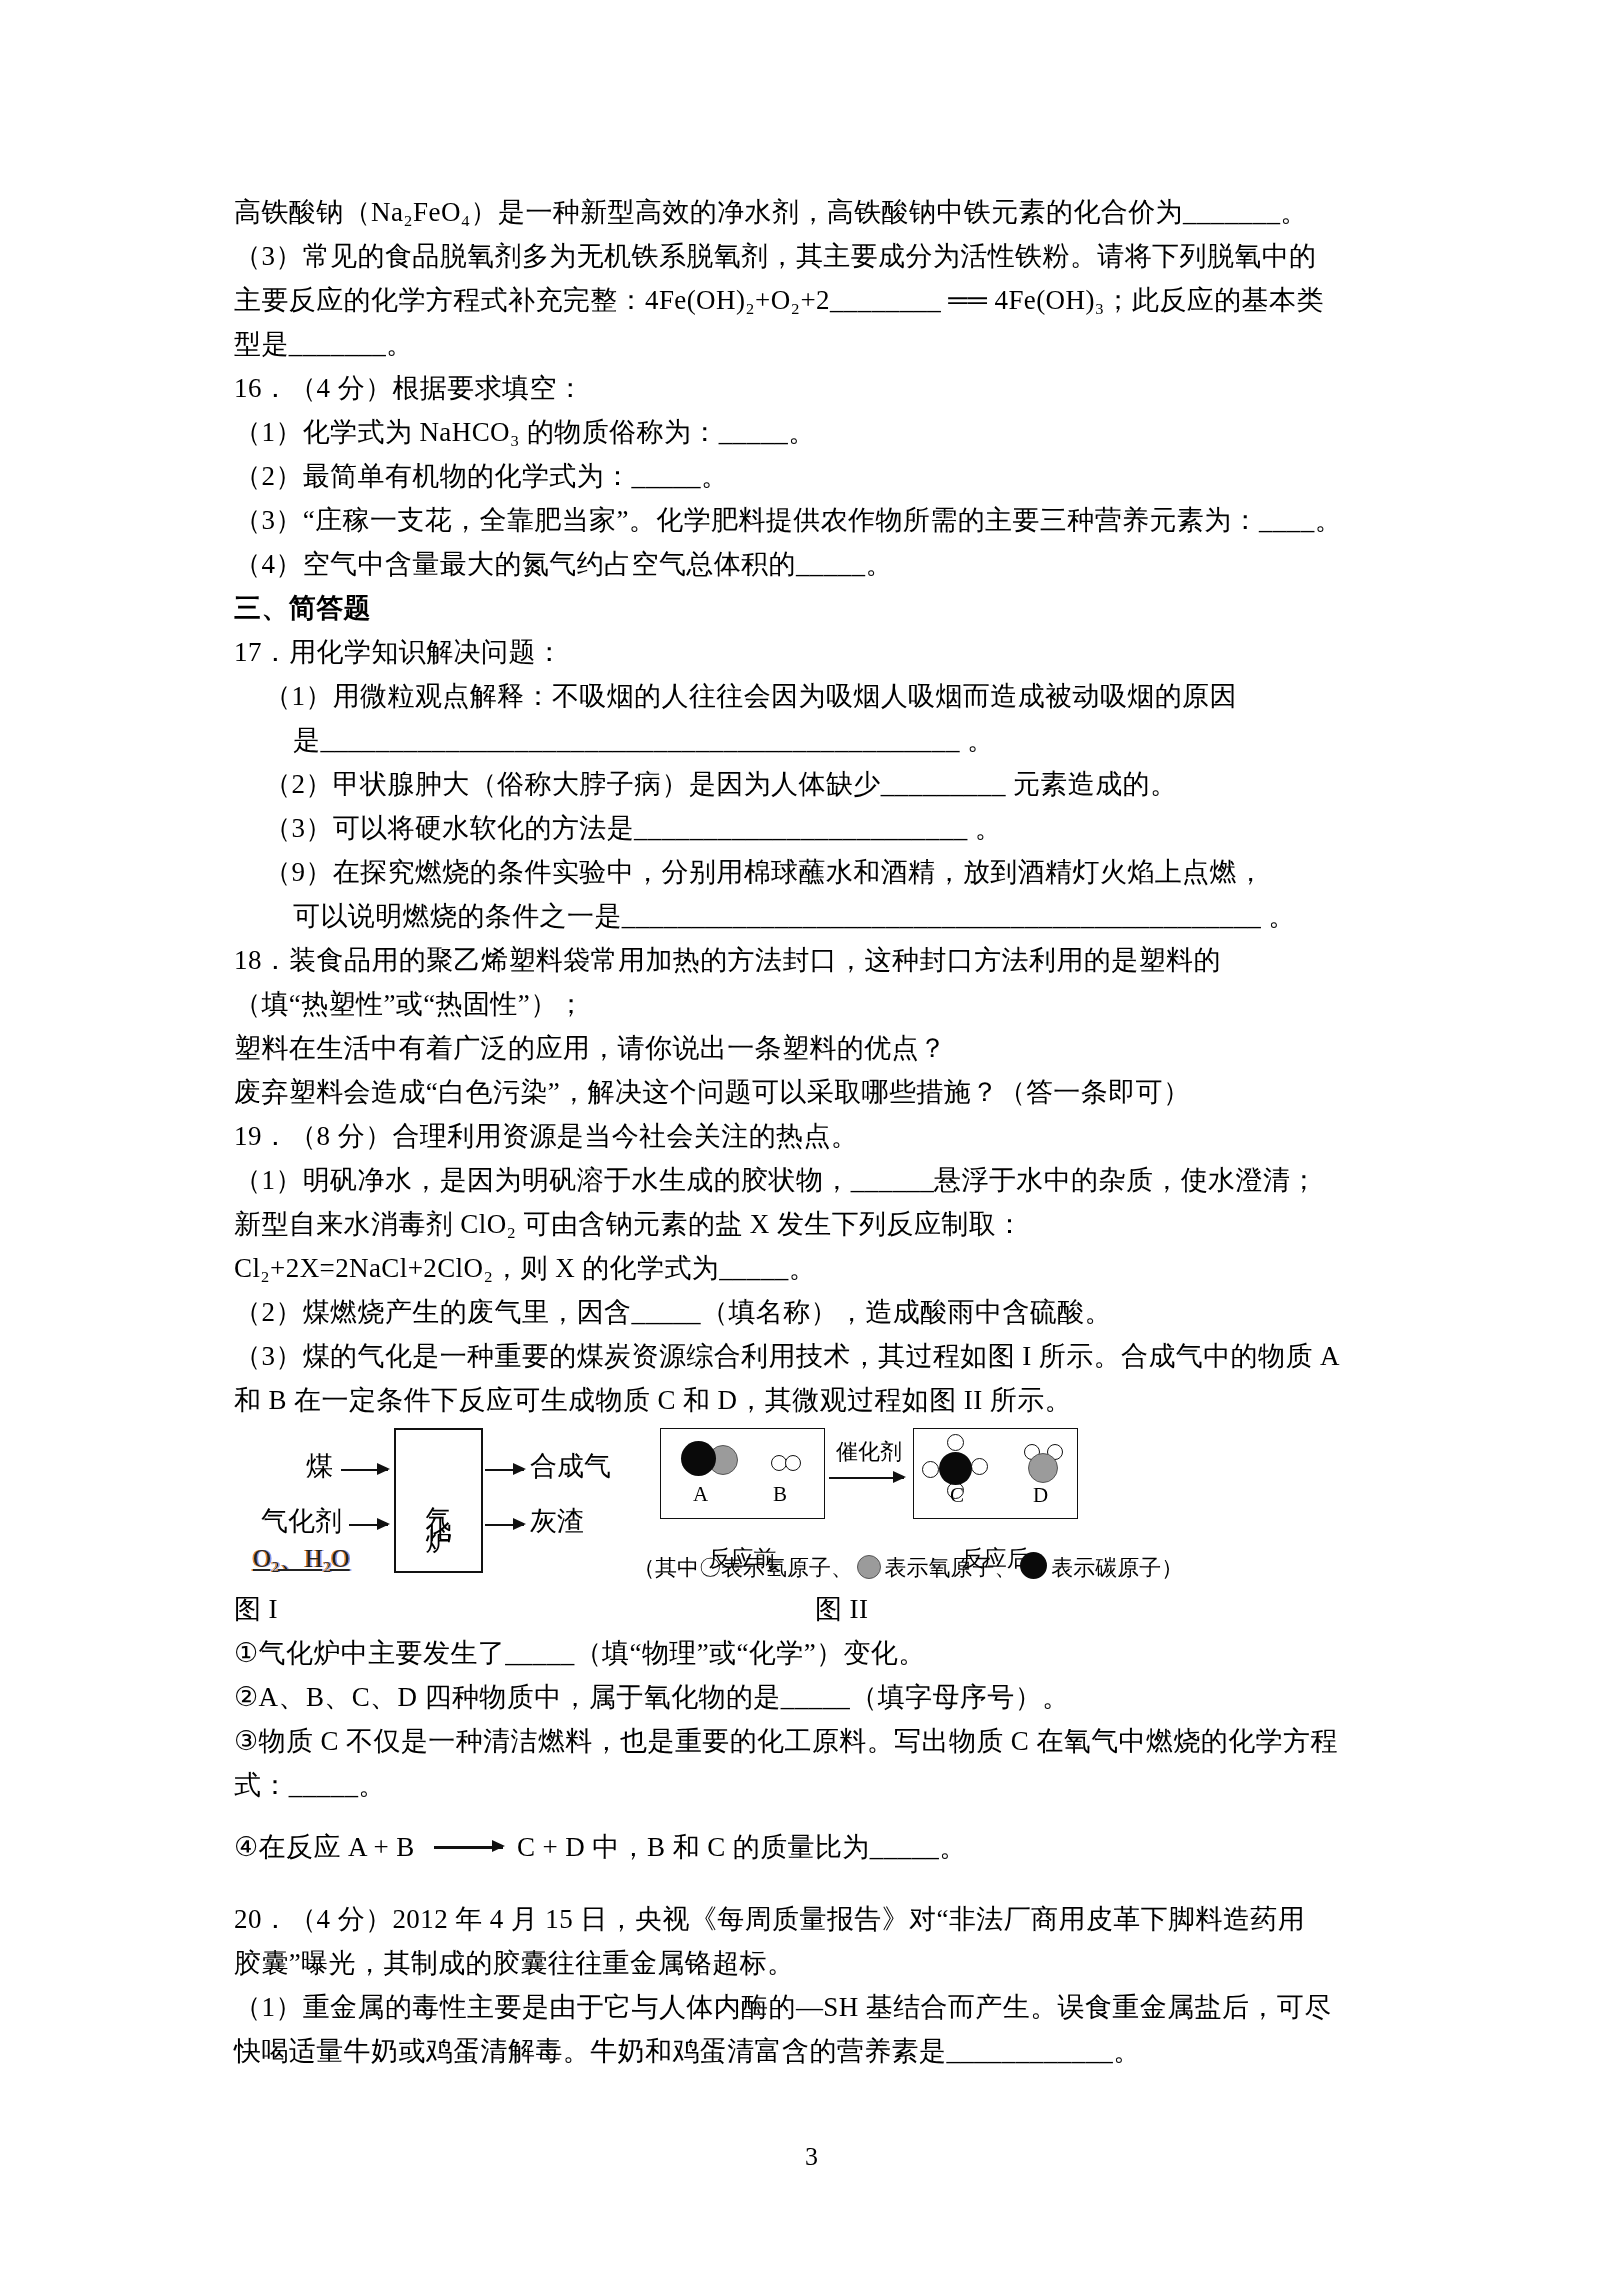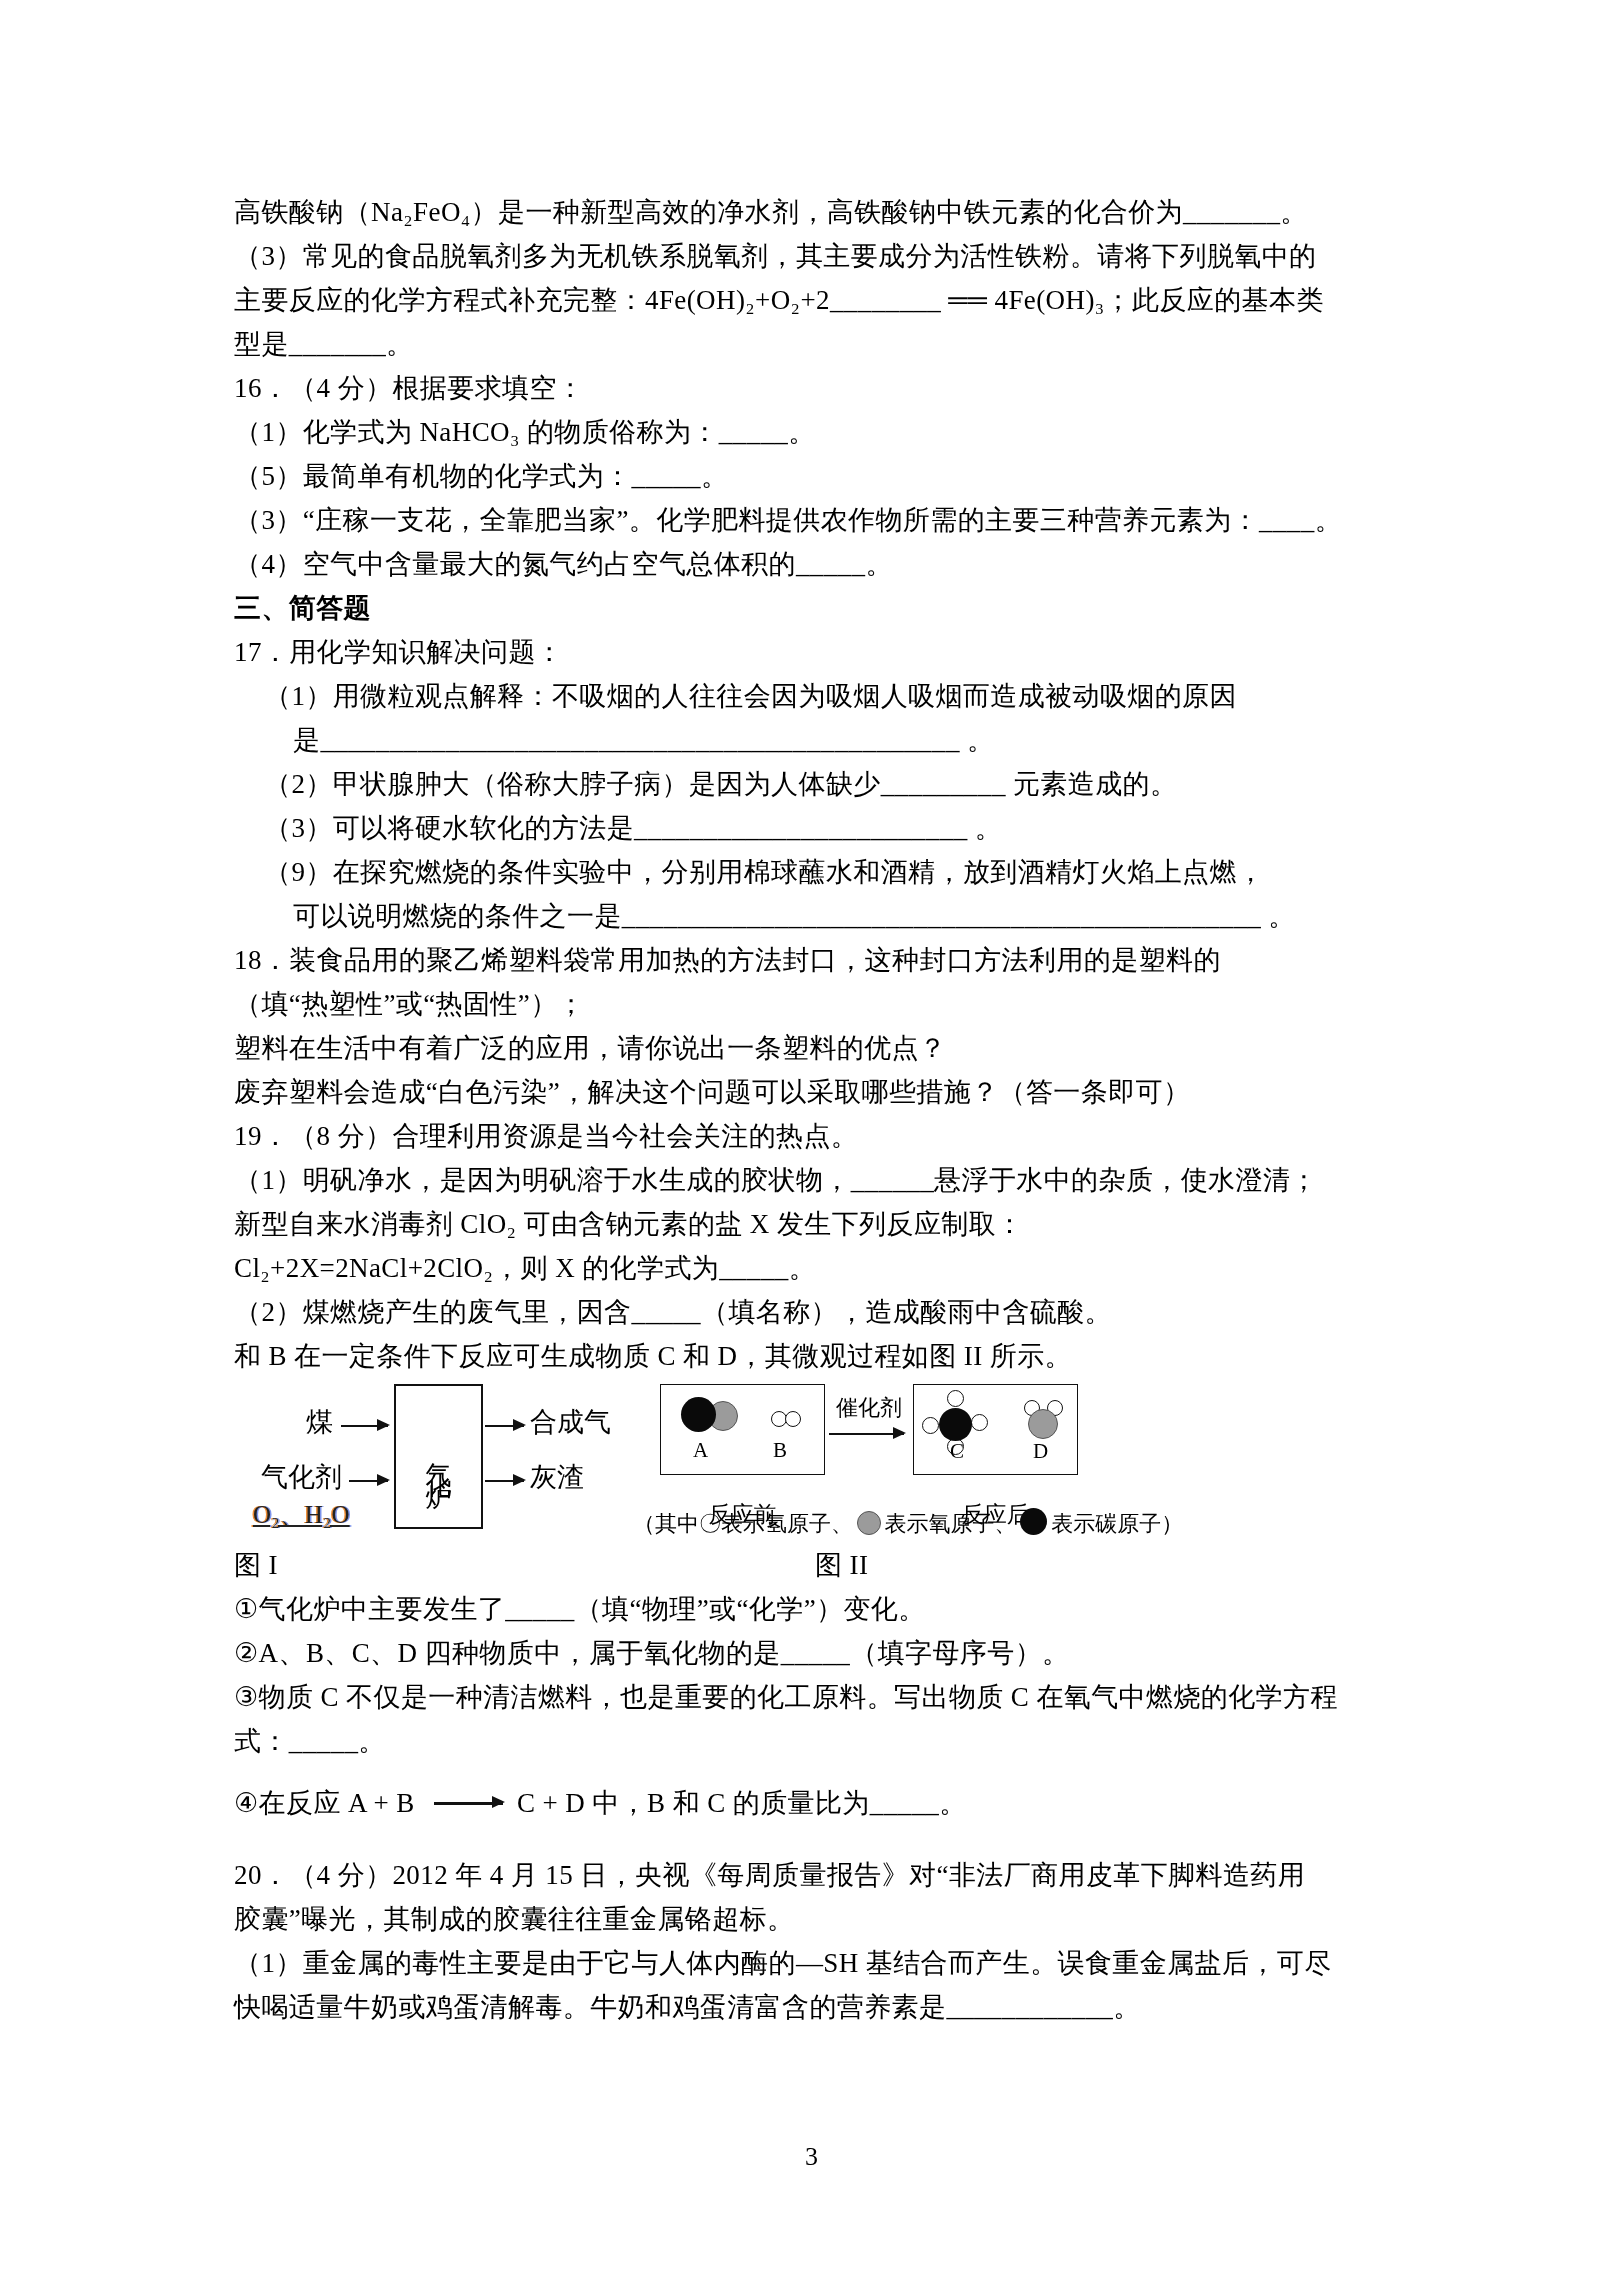--- a/index.html
+++ b/index.html
@@ -86,21 +86,21 @@
 <body>
 
 <div class="page">
 
   <p class="line">高铁酸钠（Na₂FeO₄）是一种新型高效的净水剂，高铁酸钠中铁元素的化合价为_______。</p>
   <p class="line">（3）常见的食品脱氧剂多为无机铁系脱氧剂，其主要成分为活性铁粉。请将下列脱氧中的</p>
   <p class="line">主要反应的化学方程式补充完整：4Fe(OH)₂+O₂+2________ ══ 4Fe(OH)₃；此反应的基本类</p>
   <p class="line">型是_______。</p>
   <p class="line">16．（4 分）根据要求填空：</p>
   <p class="line">（1）化学式为 NaHCO₃ 的物质俗称为：_____。</p>
-  <p class="line">（5）最简单有机物的化学式为：_____。</p>
+  <p class="line">（2）最简单有机物的化学式为：_____。</p>
   <p class="line">（3）“庄稼一支花，全靠肥当家”。化学肥料提供农作物所需的主要三种营养元素为：____。</p>
   <p class="line">（4）空气中含量最大的氮气约占空气总体积的_____。</p>
 
   <p class="line bold">三、简答题</p>
 
   <p class="line">17．用化学知识解决问题：</p>
   <p class="line ind1">（1）用微粒观点解释：不吸烟的人往往会因为吸烟人吸烟而造成被动吸烟的原因</p>
   <p class="line ind2">是______________________________________________ 。</p>
   <p class="line ind1">（2）甲状腺肿大（俗称大脖子病）是因为人体缺少_________ 元素造成的。</p>
   <p class="line ind1">（3）可以将硬水软化的方法是________________________ 。</p>
@@ -108,20 +108,21 @@
   <p class="line ind2">可以说明燃烧的条件之一是______________________________________________ 。</p>
   <p class="line">18．装食品用的聚乙烯塑料袋常用加热的方法封口，这种封口方法利用的是塑料的</p>
   <p class="line">（填“热塑性”或“热固性”）；</p>
   <p class="line">塑料在生活中有着广泛的应用，请你说出一条塑料的优点？</p>
   <p class="line">废弃塑料会造成“白色污染”，解决这个问题可以采取哪些措施？（答一条即可）</p>
   <p class="line">19．（8 分）合理利用资源是当今社会关注的热点。</p>
   <p class="line">（1）明矾净水，是因为明矾溶于水生成的胶状物，______悬浮于水中的杂质，使水澄清；</p>
   <p class="line">新型自来水消毒剂 ClO₂ 可由含钠元素的盐 X 发生下列反应制取：</p>
   <p class="line">Cl₂+2X=2NaCl+2ClO₂，则 X 的化学式为_____。</p>
   <p class="line">（2）煤燃烧产生的废气里，因含_____（填名称），造成酸雨中含硫酸。</p>
+  <p class="line">（3）煤的气化是一种重要的煤炭资源综合利用技术，其过程如图 I 所示。合成气中的物质 A</p>
   <p class="line">和 B 在一定条件下反应可生成物质 C 和 D，其微观过程如图 II 所示。</p>
 
   <div class="figure-wrap">
 
     <span class="fig-label" style="left:72px; top:21px;">煤</span>
     <span class="harrow" style="left:107px; top:42px; width:47px;"></span>
     <div class="gasifier-box">
       <span class="vtext">气化炉</span>
     </div>
     <span class="harrow" style="left:251px; top:42px; width:39px;"></span>

